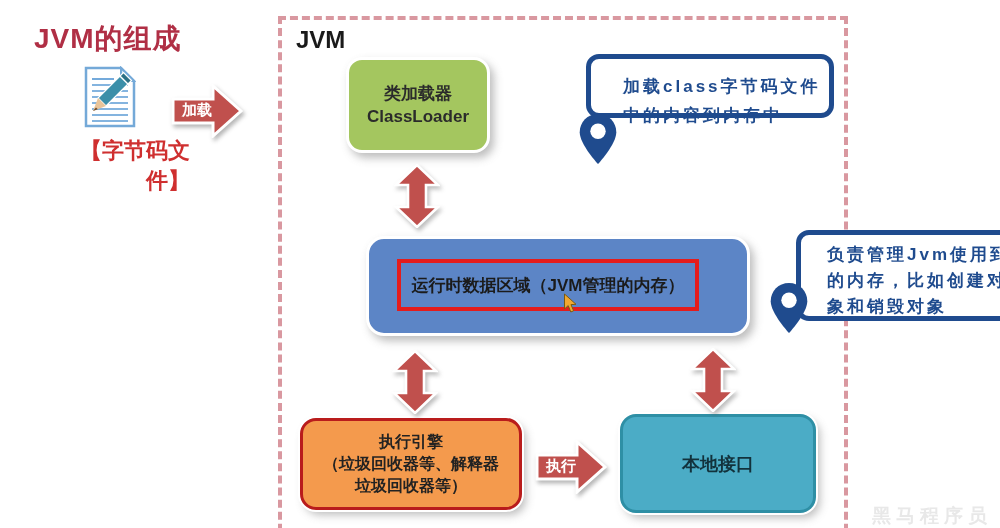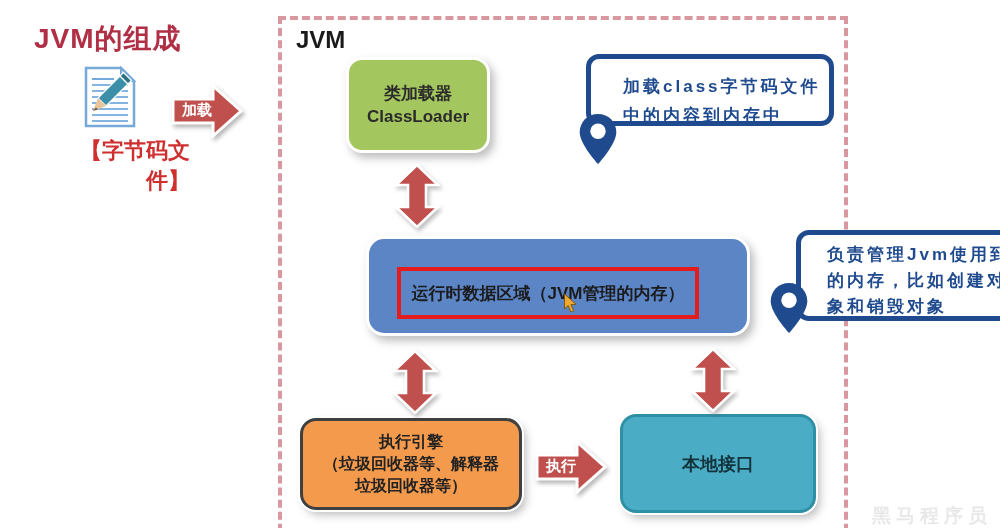--- a/index.html
+++ b/index.html
@@ -45,45 +45,45 @@
     border:3px solid #ffffff;box-shadow:4px 5px 8px rgba(110,110,110,.45);
   }
   .node-classloader .node-line{font-size:17px;font-weight:bold;color:#2b2b2b;line-height:23px;}
   .node-runtime{
     left:366px;top:236px;width:384px;height:100px;background:#5C85C6;
     border:3px solid #ffffff;box-shadow:4px 5px 8px rgba(110,110,110,.45);border-radius:18px;
   }
   .highlight-rect{
     position:absolute;left:28px;top:20px;width:302px;height:52px;
     border:4px solid #E41C1C;box-sizing:border-box;
-    display:flex;align-items:center;justify-content:center;margin-top:8px;
+    display:flex;align-items:center;justify-content:center;
   }
   .highlight-rect span{font-size:17px;font-weight:bold;color:#1b1b1b;}
   .node-engine{
     left:300px;top:418px;width:222px;height:92px;background:#F49A4D;
-    border:3px solid #404040;box-shadow:0 0 0 2px #fff,4px 5px 8px rgba(110,110,110,.45);
+    border:3px solid #b91c1c;box-shadow:0 0 0 2px #fff,4px 5px 8px rgba(110,110,110,.45);
   }
   .node-engine .node-line{font-size:16px;font-weight:bold;color:#222222;line-height:22px;}
   .node-native{
     left:620px;top:414px;width:196px;height:99px;background:#4BACC6;
     border:3px solid #2E8FA5;box-shadow:0 0 0 2px #fff,4px 5px 8px rgba(110,110,110,.45);
   }
   .node-native .node-line{font-size:18px;font-weight:bold;color:#12323c;}
   
   .v-arrow{position:absolute;z-index:2;filter:drop-shadow(2px 3px 2px rgba(90,90,90,.4));}
   .v-arrow-1{left:394px;top:164px;}
   .v-arrow-2{left:392px;top:350px;}
   .v-arrow-3{left:690px;top:348px;}
   
   .callout{
     position:absolute;background:#ffffff;border:5px solid #1F4B8E;border-radius:13px;
     box-sizing:border-box;z-index:5;color:#1F4B8E;font-weight:bold;
   }
   .callout .c-line{letter-spacing:3px;font-size:17px;line-height:29px;white-space:nowrap;}
-  .callout-classloader{left:586px;top:54px;width:248px;height:72px;padding:13px 0 0 32px;}
+  .callout-classloader{left:586px;top:54px;width:248px;height:64px;padding:13px 0 0 32px;}
   .callout-runtime{left:796px;top:230px;width:250px;height:91px;padding:7px 0 0 26px;}
   .callout-runtime .c-line{line-height:26px;}
   .pin{position:absolute;z-index:6;}
   .pin-1{left:576px;top:113px;}
   .pin-2{left:767px;top:282px;}
   
   .cursor{position:absolute;left:563px;top:293px;z-index:7;}
   .watermark{
     position:absolute;left:872px;top:503px;font-size:19px;font-weight:bold;
     color:#d9d9d9;opacity:.6;letter-spacing:5px;white-space:nowrap;z-index:0;

